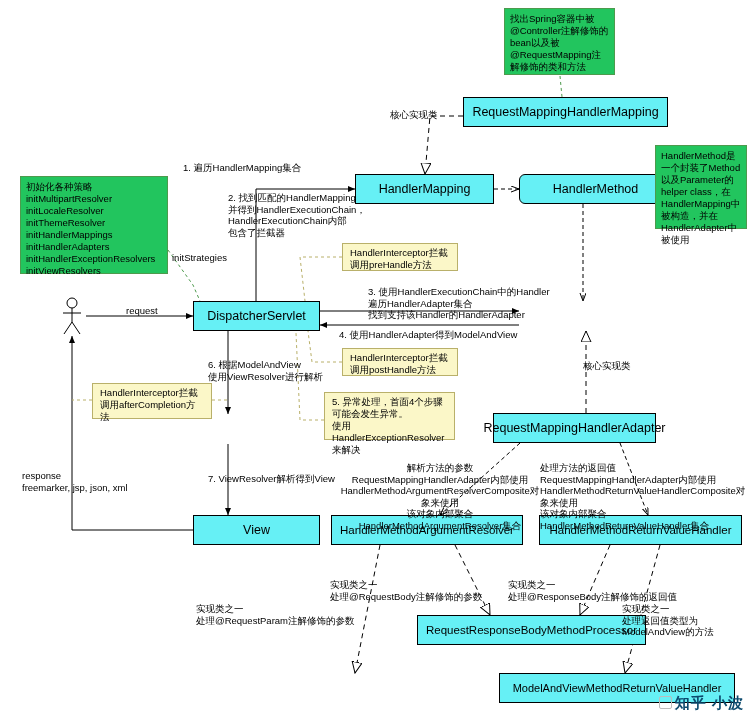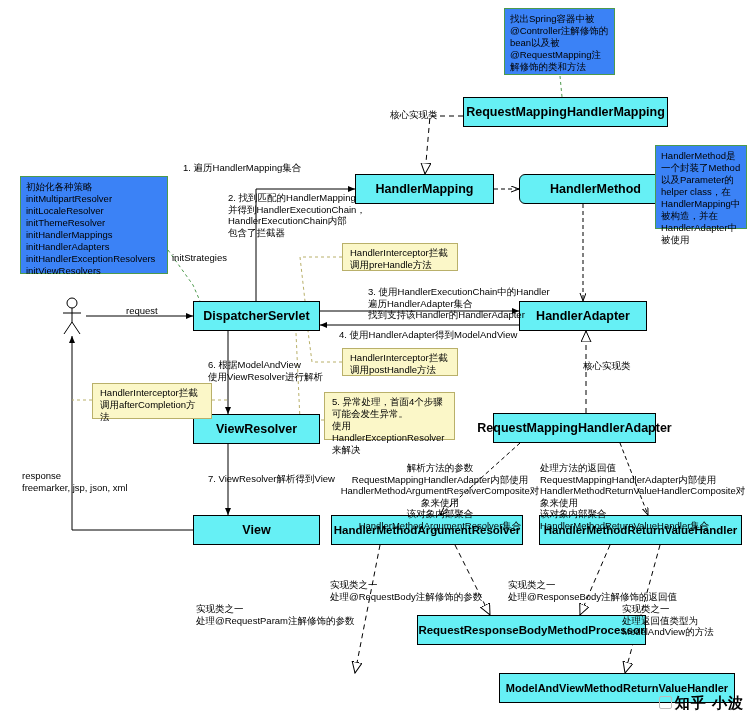--- a/index.html
+++ b/index.html
@@ -16,26 +16,26 @@
   .node{
     position:absolute;
     box-sizing:border-box;
     display:flex;align-items:center;justify-content:center;
     text-align:center;
   }
   .cyan{
     background:#66f0f5;
     border:1px solid #000;
     color:#000;
-    font-weight:bold;
+    font-weight:normal;
     font-size:12.5px;
     padding:10px 4px;
   }
   .note-green{
-    background:#3b82f6;
+    background:#22c55e;
     border:1px solid #4d9a4d;
     color:#000;
     font-size:9.5px;
     line-height:12px;
     padding:4px 5px;
     text-align:left;
     display:block;
   }
   .note-yellow{
     background:#fbf7c8;
@@ -50,21 +50,21 @@
   .edge-label{
     position:absolute;
     font-size:9.5px;
     line-height:11.5px;
     color:#000;
     background:transparent;
     white-space:pre-line;
   }
   .watermark{
     position:absolute;right:8px;bottom:4px;
-    font-size:15px;color:#000000;font-weight:bold;letter-spacing:1px;
+    font-size:15px;color:#0c4a6e;font-weight:bold;letter-spacing:1px;
   }
   .wm-ico{
     display:inline-block;width:11px;height:11px;border:1.5px solid #bdbdbd;
     border-radius:2px;margin-right:3px;vertical-align:-1px;
   }
 </style>
 </head>
 <body>
 
 <div id="canvas">
@@ -139,26 +139,20 @@
       <span>RequestMappingHandlerMapping</span>
     </div>
   <div class="node cyan" style="left:355px;top:174px;width:139px;height:30px;">
       <span>HandlerMapping</span>
     </div>
   <div class="node cyan" style="left:519px;top:174px;width:153px;height:30px;border-radius:6px;">
       <span>HandlerMethod</span>
     </div>
   <div class="node cyan" style="left:193px;top:301px;width:127px;height:30px;">
       <span>DispatcherServlet</span>
-    </div>
-  <div class="node cyan" style="left:519px;top:301px;width:128px;height:30px;">
-      <span>HandlerAdapter</span>
-    </div>
-  <div class="node cyan" style="left:193px;top:414px;width:127px;height:30px;">
-      <span>ViewResolver</span>
     </div>
   <div class="node cyan" style="left:493px;top:413px;width:163px;height:30px;">
       <span>RequestMappingHandlerAdapter</span>
     </div>
   <div class="node cyan" style="left:193px;top:515px;width:127px;height:30px;">
       <span>View</span>
     </div>
   <div class="node cyan" style="left:331px;top:515px;width:192px;height:30px;font-size:11.5px;">
       <span>HandlerMethodArgumentResolver</span>
     </div>

